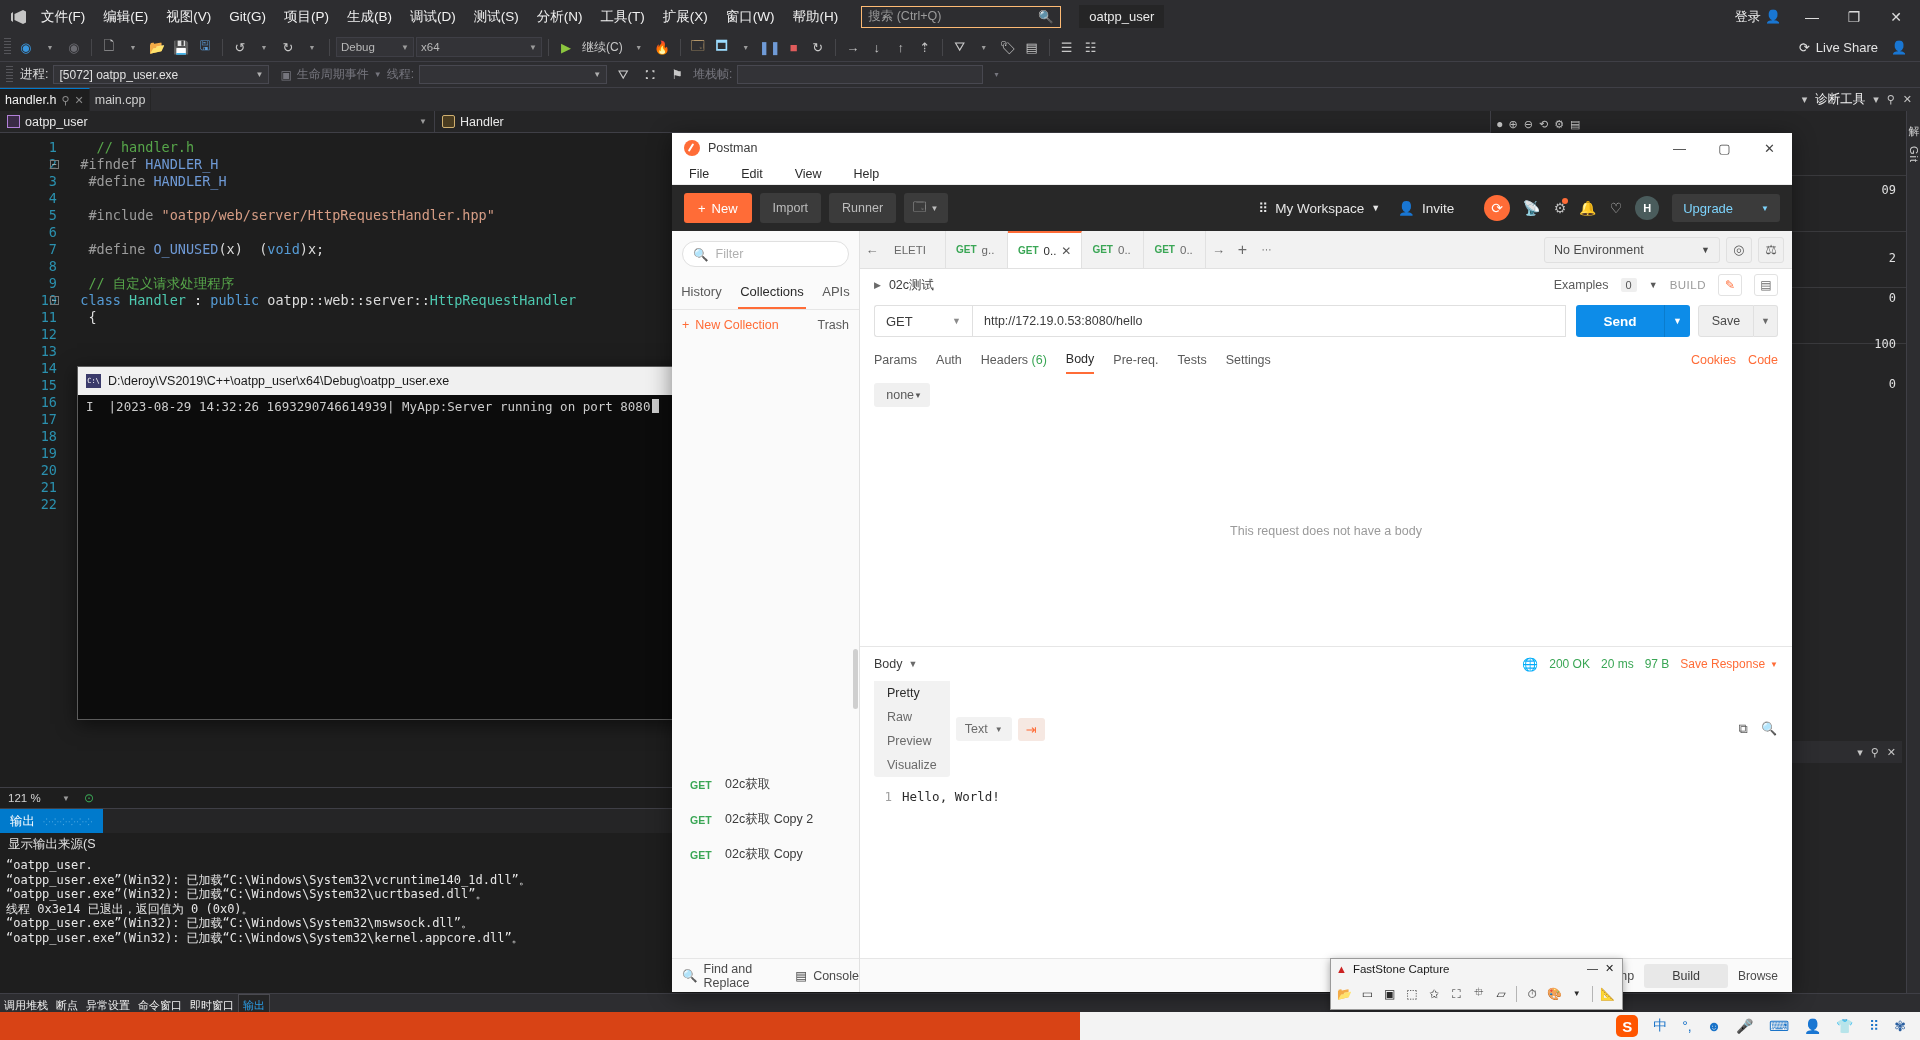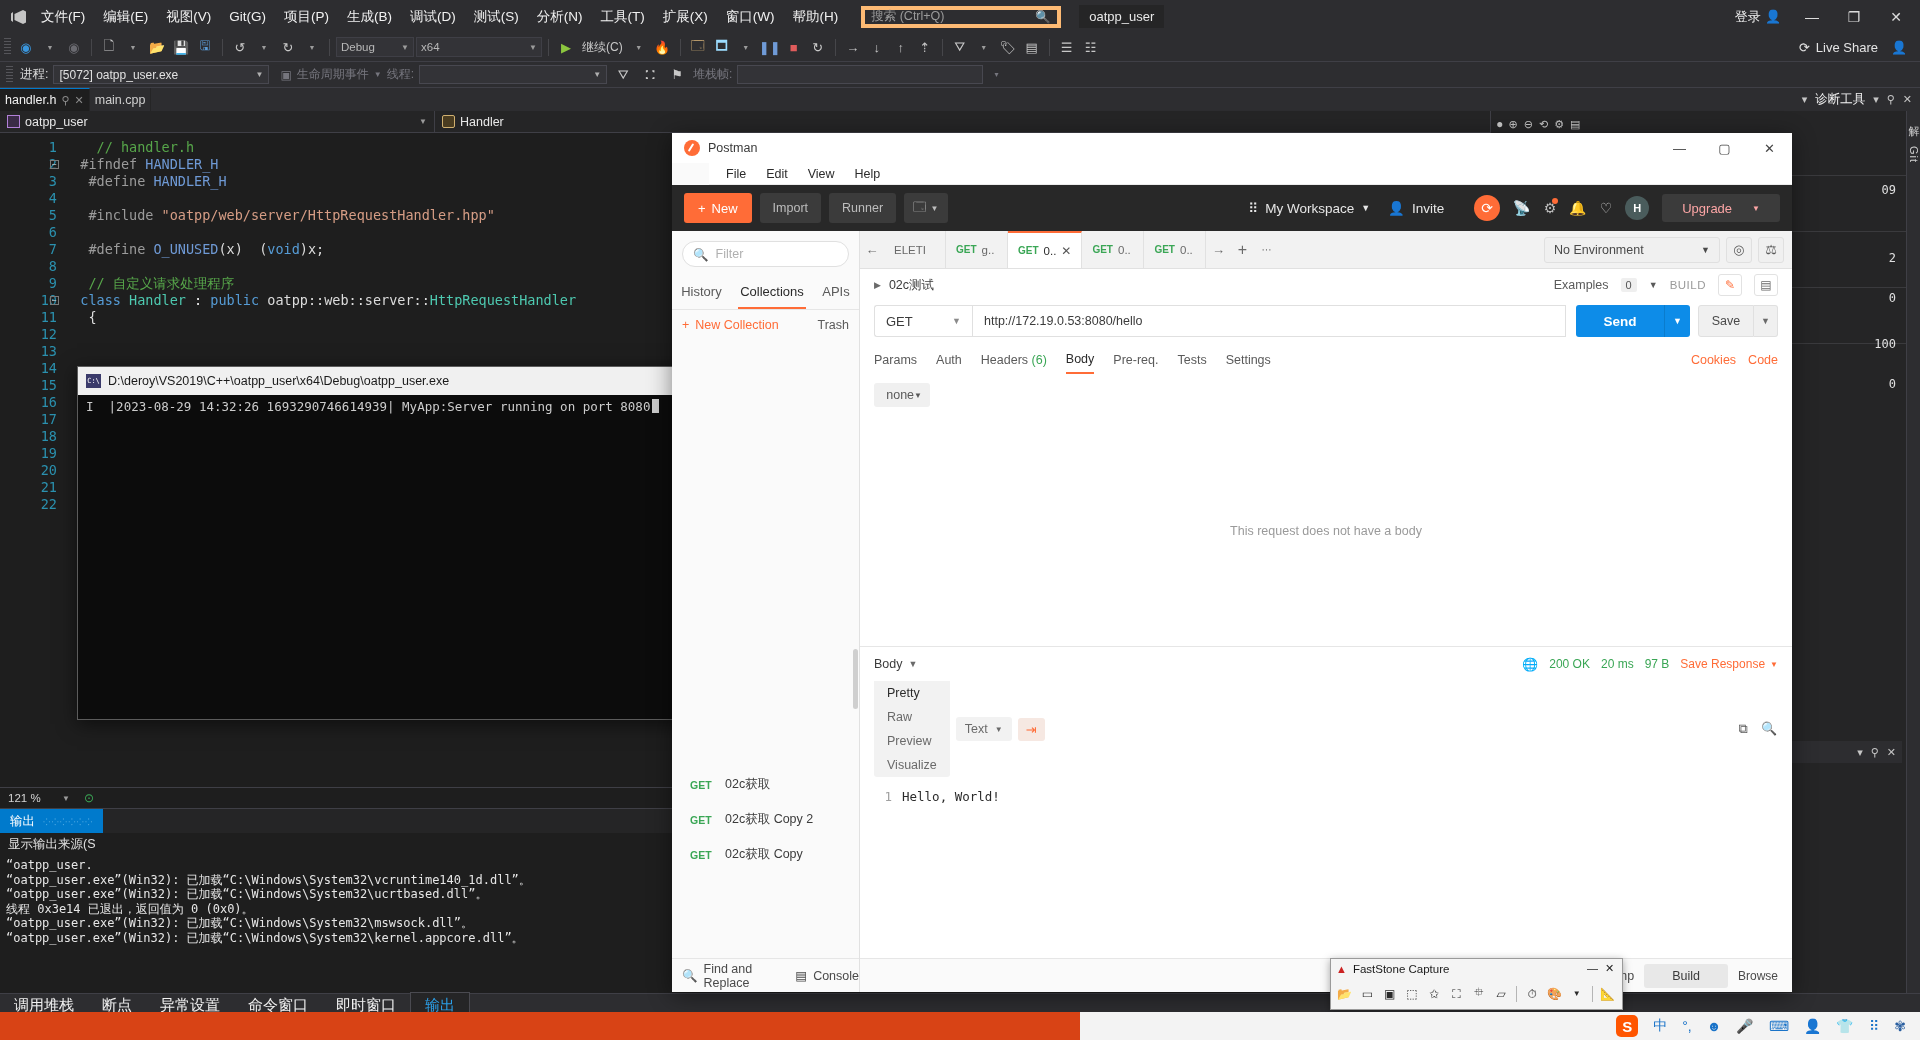--- a/index.html
+++ b/index.html
@@ -10,21 +10,21 @@
     background:#1e1e1e; color:#f1f1f1; font-size:13px;
     position:relative;
   }
 
   
   #vs-shell { position:absolute; inset:0; background:#2d2d30; display:flex; flex-direction:column; }
 
   .vs-menubar { height:33px; background:#2d2d30; display:flex; align-items:center; padding-left:6px; flex:none; }
   .vs-logo { width:26px; height:22px; display:flex; align-items:center; justify-content:center; color:#c5c5c5; }
   .vs-menu-item { padding:4px 9px; color:#f1f1f1; font-size:13.5px; white-space:nowrap; }
-  .vs-search { margin-left:14px; width:200px; height:22px; background:#2d2d30; border:4px solid #fdba74;
+  .vs-search { margin-left:14px; width:200px; height:22px; background:#2d2d30; border:1px solid #fdba74;
                display:flex; align-items:center; padding:0 6px; color:#9b9b9b; font-size:12.5px; }
   .vs-search .mag { margin-left:auto; color:#c5c5c5; }
   .vs-proj-badge { margin-left:18px; background:#252526; color:#e8e8e8; font-size:13px; padding:4px 10px; }
   .vs-top-right { margin-left:auto; display:flex; align-items:center; gap:2px; padding-right:4px; }
   .vs-signin { display:flex; align-items:center; gap:5px; color:#f1f1f1; font-size:13px; padding:4px 8px; }
   .wbtn { width:40px; height:28px; display:flex; align-items:center; justify-content:center; color:#dcdcdc; font-size:14px; }
 
   .vs-toolbar { height:29px; background:#2d2d30; display:flex; align-items:center; gap:2px; padding:0 4px;
                 border-bottom:1px solid #3f3f46; flex:none; }
   .tb-ico { width:22px; height:22px; display:flex; align-items:center; justify-content:center; color:#c8c8c8; font-size:13px; }
@@ -100,21 +100,21 @@
   .rt-val { position:absolute; right:10px; font-size:12px; color:#e0e0e0; font-family:"DejaVu Sans Mono", monospace; }
   .rt-grid-line { position:absolute; left:0; right:0; height:1px; background:#3a3a3d; }
 
   .vs-sidebar-strip { width:14px; background:#2d2d30; border-left:1px solid #3f3f46; display:flex;
                       flex-direction:column; align-items:center; padding-top:6px; }
   .strip-label { writing-mode:vertical-rl; font-size:11px; color:#d0d0d0; letter-spacing:1px; }
 
   
   .vs-bottom-tabs { height:23px; background:#2d2d30; display:flex; align-items:center; gap:0; flex:none;
                     border-top:1px solid #3f3f46; }
-  .bt-tab { font-size:15px; color:#f1f1f1; padding:3px 14px; }
+  .bt-tab { font-size:11px; color:#f1f1f1; padding:3px 4px; }
   .bt-tab.sel { color:#2b9fe8; border:1px solid #4a4a50; background:#252526; }
   .vs-status { height:24px; background:#ca5100; display:flex; align-items:center; gap:8px; padding:0 8px;
                color:#fff; font-size:12.5px; flex:none; }
   .st-ico { width:12px; height:12px; border:1.4px solid #fff; transform:skewX(-12deg); }
 
   
   #console-win { position:absolute; left:77px; top:366px; width:800px; height:354px;
                  background:#0c0c0c; border:1px solid #5c5c5c; box-shadow:0 4px 18px rgba(0,0,0,.55);
                  display:flex; flex-direction:column; }
   .cw-title { height:28px; background:#f0f0f0; display:flex; align-items:center; gap:7px; padding-left:8px; flex:none; }
@@ -135,41 +135,41 @@
   #postman { position:absolute; left:672px; top:133px; width:1120px; height:859px;
              background:#fafafa; box-shadow:0 4px 22px rgba(0,0,0,.45); display:flex; flex-direction:column;
              color:#2b2b2b; }
   .pm-title { height:30px; background:#fff; display:flex; align-items:center; gap:8px; padding-left:12px; flex:none; }
   .pm-logo { width:16px; height:16px; border-radius:50%; background:#ff6c37; position:relative; }
   .pm-logo::after { content:""; position:absolute; left:6px; top:3px; width:2px; height:9px; background:#fff;
                     transform:rotate(32deg); border-radius:1px; }
   .pm-title-text { font-size:12.5px; color:#3a3a3a; }
   .pm-wbtns { margin-left:auto; display:flex; }
   .pm-wbtn { width:45px; height:30px; display:flex; align-items:center; justify-content:center; font-size:13px; color:#444; }
-  .pm-menu { height:22px; background:#fff; display:flex; align-items:center; gap:6px; padding-left:10px; flex:none;
-             border-bottom:1px solid #ececec;margin-left:37px; }
+  .pm-menu { height:22px; background:#fff; display:flex; align-items:center; gap:18px; padding-left:10px; flex:none;
+             border-bottom:1px solid #ececec; }
   .pm-menu-item { font-size:12.5px; color:#2b2b2b; padding:2px 7px; }
 
   .pm-toolbar { height:46px; background:#282828; display:flex; align-items:center; padding:0 12px; gap:8px; flex:none; }
   .pm-new { background:#ff6c37; color:#fff; font-size:13px; height:30px; display:flex; align-items:center;
             gap:6px; padding:0 14px; border-radius:3px; }
   .pm-tbtn { background:#3b3b3b; color:#bdbdbd; font-size:12.5px; height:30px; display:flex; align-items:center;
              padding:0 13px; border-radius:3px; }
   .pm-tbtn.sq { padding:0 9px; gap:4px; }
   .pm-ws { margin-left:auto; display:flex; align-items:center; gap:18px; color:#e6e6e6; font-size:13.5px; }
   .pm-ws-item { display:flex; align-items:center; gap:7px; }
   .pm-icons { display:flex; align-items:center; gap:13px; margin-left:22px; }
   .pm-sync { width:26px; height:26px; border-radius:50%; background:#ff6c37; display:flex;
              align-items:center; justify-content:center; color:#fff; font-size:14px; }
   .pm-ico { color:#bdbdbd; font-size:14px; position:relative; }
   .pm-ico .dot { position:absolute; right:-2px; top:-2px; width:6px; height:6px; border-radius:50%; background:#ff6c37; }
   .pm-avatar { width:24px; height:24px; border-radius:50%; background:#4a5c5c; display:flex;
                align-items:center; justify-content:center; color:#fff; font-size:11px; font-weight:bold; }
-  .pm-upgrade { background:#3b3b3b; color:#fca5a5; font-size:13px; height:28px; display:flex; align-items:center;
-                padding:0 20px; border-radius:3px; gap:20px; }
+  .pm-upgrade { background:#3b3b3b; color:#7dd3fc; font-size:13px; height:28px; display:flex; align-items:center;
+                padding:0 11px; border-radius:3px; gap:28px; }
 
   .pm-main { flex:1; display:flex; min-height:0; }
   .pm-side { width:188px; background:#fafafa; border-right:1px solid #e1e1e1; display:flex; flex-direction:column; flex:none; }
   .pm-filter { margin:10px; height:26px; border:1px solid #e0e0e0; border-radius:14px; background:#fff;
                display:flex; align-items:center; gap:7px; padding:0 10px; font-size:12.5px; color:#b0b0b0; }
   .pm-side-tabs { display:flex; justify-content:space-around; border-bottom:1px solid #e6e6e6; }
   .pm-side-tab { font-size:13px; color:#5a5a5a; padding:7px 2px 8px; }
   .pm-side-tab.active { color:#2b2b2b; border-bottom:2px solid #ff6c37; }
   .pm-newcoll { display:flex; align-items:center; padding:8px 10px; font-size:12.5px; color:#ff6c37; }
   .pm-newcoll .trash { margin-left:auto; color:#5a5a5a; }

